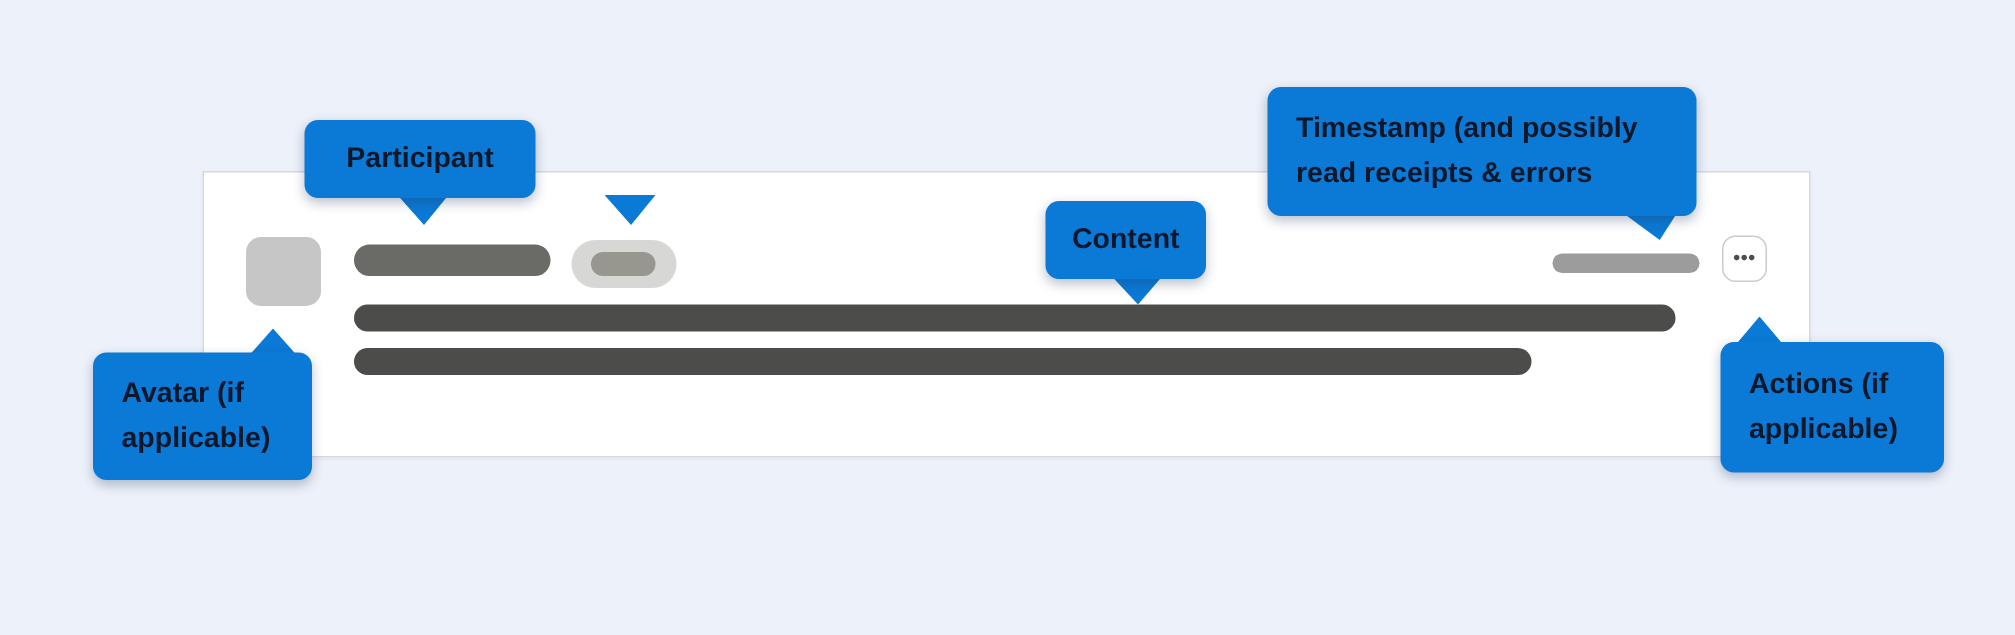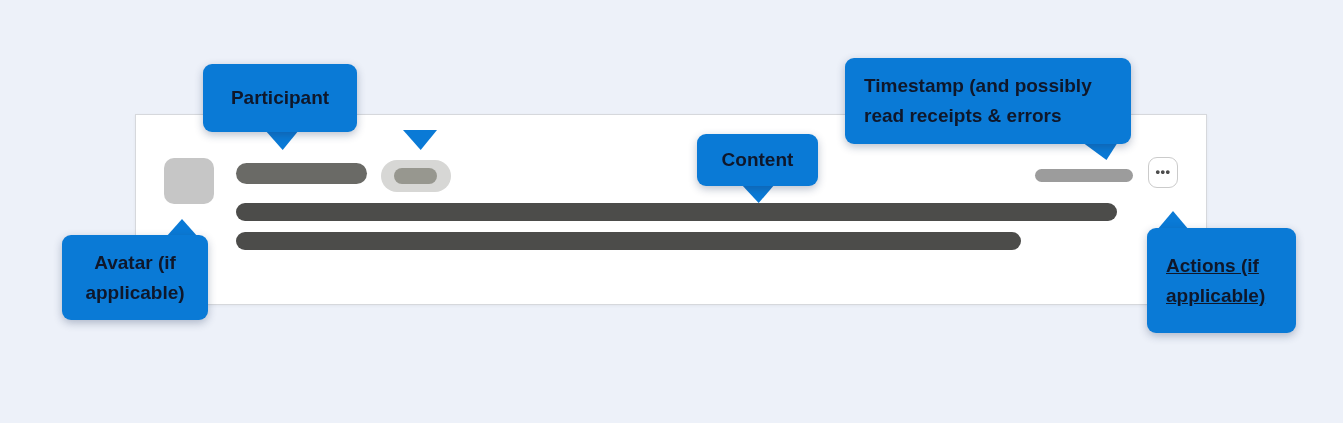--- a/index.html
+++ b/index.html
@@ -88,40 +88,40 @@
     <div class="sk-label-inner"></div>
   </div>
   <div class="sk sk-line1"></div>
   <div class="sk sk-line2"></div>
   <div class="sk sk-timestamp"></div>
 
   <button class="actions-btn">
     <span class="dots">•••</span>
   </button>
 
-  <div class="callout center" style="left:203px; top:64px; width:154px; height:68px;">
+  <div class="callout center" style="left:203px; top:80px; width:154px; height:52px;">
     <span>Participant</span>
   </div>
   <div class="arrow down" style="left:265px; top:130px; width:34px; height:20px;"></div>
 
   <div class="arrow down" style="left:403px; top:130px; width:34px; height:20px;"></div>
 
-  <div class="callout center" style="left:697px; top:134px; width:121px; height:52px;">
+  <div class="callout center" style="left:697px; top:134px; width:107px; height:52px;">
     <span>Content</span>
   </div>
   <div class="arrow down" style="left:741px; top:184px; width:34px; height:19px;"></div>
 
   <div class="callout leftpad" style="left:845px; top:58px; width:286px; height:86px;">
     <span>Timestamp (and possibly read receipts &amp; errors</span>
   </div>
   <div class="arrow down-right" style="left:1082px; top:142px; width:36px; height:18px;"></div>
 
-  <div class="callout leftpad" style="left:62px; top:235px; width:146px; height:85px;text-align:center;">
+  <div class="callout leftpad" style="left:62px; top:235px; width:146px; height:85px;">
     <span>Avatar (if applicable)</span>
   </div>
   <div class="arrow up" style="left:166px; top:219px; width:32px; height:18px;"></div>
 
-  <div class="callout leftpad" style="left:1147px; top:228px; width:149px; height:105px;text-decoration:underline;">
+  <div class="callout leftpad" style="left:1147px; top:228px; width:149px; height:87px;">
     <span>Actions (if applicable)</span>
   </div>
   <div class="arrow up" style="left:1157px; top:211px; width:32px; height:19px;"></div>
 
 </div>
 
 </body></html>

